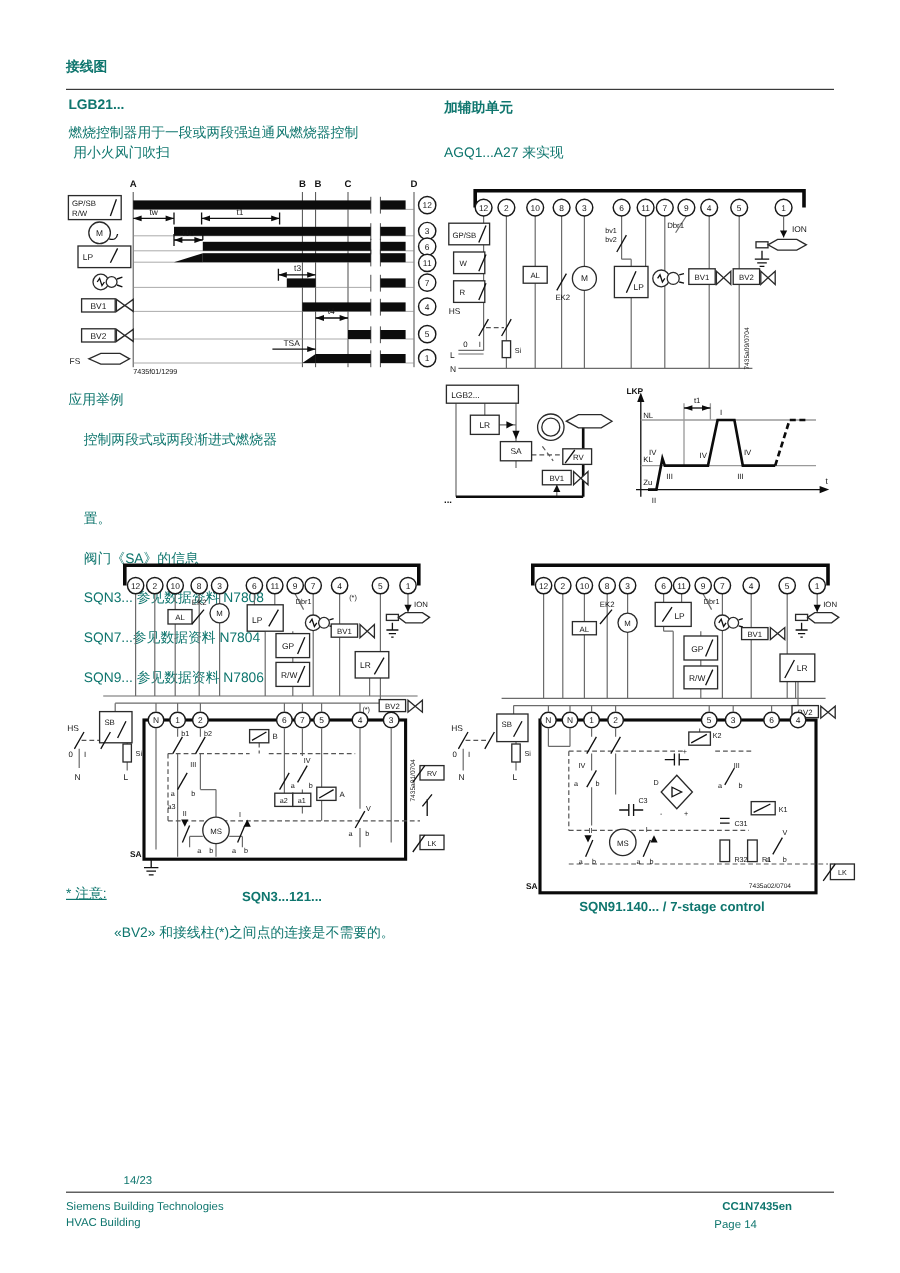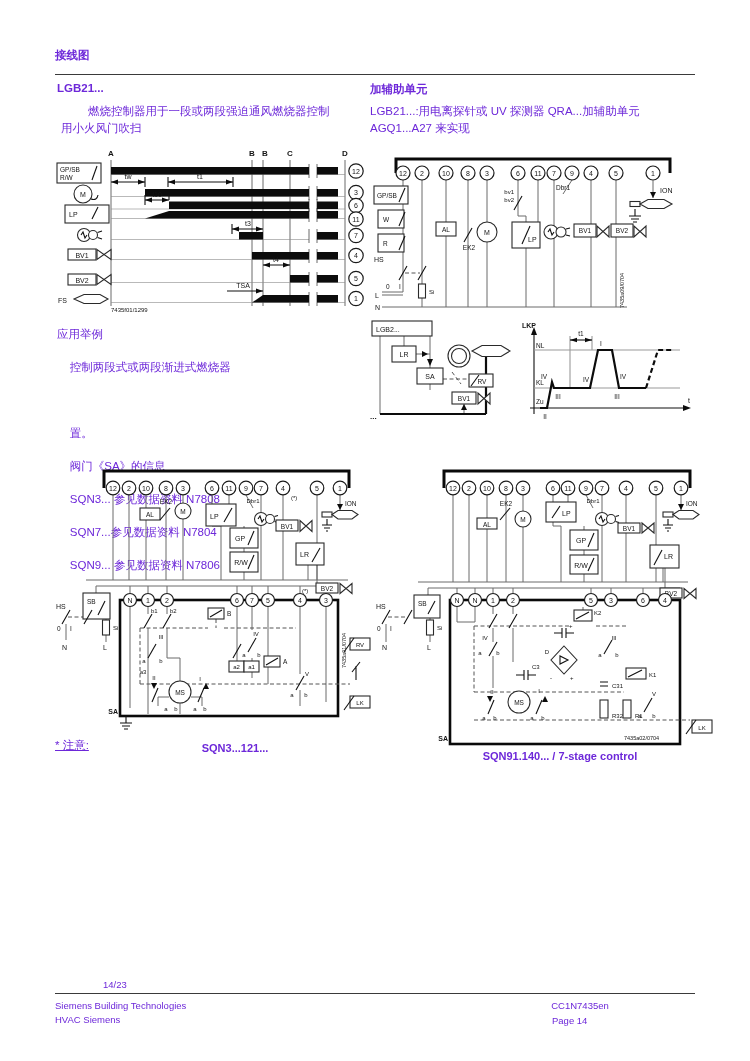--- a/index.html
+++ b/index.html
@@ -1,17 +1,17 @@
 <!DOCTYPE html>
 <html><head>
 <meta charset="utf-8">
 <style>
   html,body{margin:0;padding:0;background:#d9d9d9;}
   .page{position:relative;width:750px;height:1061px;background:#ffffff;margin:0 auto;
-        font-family:"Liberation Sans", sans-serif;color:#6d28d9;overflow:hidden;}
+        font-family:"Liberation Sans", sans-serif;color:#0f766e;overflow:hidden;}
   .abs{position:absolute;}
   .h{font-weight:bold;font-size:11.5px;}
   .body-t{font-size:11.5px;line-height:16.5px;white-space:pre;}
   .small-t{font-size:9.5px;}
   .cap{font-weight:bold;font-size:11px;text-align:center;}
   .rule{position:absolute;height:1px;background:#3a3a3a;}
   svg{position:absolute;overflow:visible;}
   svg text{font-family:"Liberation Sans",sans-serif;fill:#141414;}
   .tx55{font-size:5.5px}.tx6{font-size:6px}.tx65{font-size:6.5px}.tx7{font-size:7px}.tx8{font-size:8px}.bold{font-weight:bold}.mid{text-anchor:middle}.end{text-anchor:end}
   .w{stroke:#6b6b6b;stroke-width:1;fill:none}
@@ -31,23 +31,22 @@
 </style>
 </head>
 <body>
 
 <div class="page">
 
   <div class="abs h" style="left:55px;top:48px;">接线图</div>
   <div class="rule" style="left:55px;top:74px;width:640px;"></div>
   <div class="abs h" style="left:57px;top:82px;">LGB21...</div>
   <div class="abs h" style="left:370px;top:82px;">加辅助单元</div>
-  <div class="abs body-t" style="left:57px;top:103px;margin-left:31px;">燃烧控制器用于一段或两段强迫通风燃烧器控制</div>
+  <div class="abs body-t" style="left:57px;top:103px;">燃烧控制器用于一段或两段强迫通风燃烧器控制</div>
   <div class="abs body-t" style="left:61px;top:120px;">用小火风门吹扫</div>
-  <div class="abs body-t" style="left:370px;top:103px;">LGB21...:用电离探针或 UV 探测器 QRA...加辅助单元</div>
   <div class="abs body-t" style="left:370px;top:120px;">AGQ1...A27 来实现</div>
 
   <svg style="left:50px;top:145px;" width="320" height="170" viewBox="0 0 320 170">
     <g>
       <path class="col" d="M61,15V161 M202,15V161 M213,15V161 M240,15V161 M295,15V161"></path>
       <path class="thin" d="M61,29.5H259 M267,29.5H295 M61,51.5H259 M267,51.5H295 M61,64H259 M267,64H295 M61,73.5H259 M267,73.5H295 M61,94.5H259 M267,94.5H295 M61,114.5H259 M267,114.5H295 M61,137.5H259 M267,137.5H295 M61,157.5H259 M267,157.5H295"></path>
       <path class="col" d="M259,19V33 M267,19V33 M259,41V55 M267,41V55 M259,54V67 M267,54V67 M259,63V77 M267,63V77 M259,84V98 M267,84V98 M259,104V118 M267,104V118 M259,127V141 M267,127V141 M259,147V161 M267,147V161"></path>
     </g>
     <g>
       <text class="tx8 bold mid" x="61" y="11">A</text>
@@ -653,21 +652,22 @@
     <g>
       <rect class="box" x="318" y="258" width="20" height="13"></rect>
         <text class="tx6 mid" x="328" y="267.5">LK</text>
       <path class="k" d="M312,272L322,258"></path>
     </g>
     <text class="tx55" x="250" y="278">7435a02/0704</text>
   </svg>
   <div class="abs cap" style="left:430px;top:750px;width:260px;">SQN91.140... / 7-stage control</div>
 
   <div class="abs body-t" style="left:55px;top:737px;text-decoration:underline;">* 注意:</div>
+  <div class="abs body-t" style="left:95px;top:770px;">«BV2» 和接线柱(*)之间点的连接是不需要的。</div>
 
   <div class="abs small-t" style="left:55px;top:979px;margin-left:48px;">14/23</div>
   <div class="rule" style="left:55px;top:993px;width:640px;"></div>
   <div class="abs small-t" style="left:55px;top:1000px;">Siemens Building Technologies</div>
-  <div class="abs small-t" style="left:55px;top:1014px;">HVAC Siemens</div>
-  <div class="abs small-t" style="left:500px;top:1000px;width:160px;text-align:center;">CC1N7435en</div>
-  <div class="abs small-t" style="left:552px;top:1015px;width:162px;text-align:left;">Page 14</div>
+  <div class="abs small-t" style="left:55px;top:1014px;">HVAC Building</div>
+  <div class="abs small-t" style="left:500px;top:1000px;width:160px;text-align:right;font-weight:bold;">CC1N7435en</div>
+  <div class="abs small-t" style="left:532px;top:1015px;width:162px;text-align:center;">Page 14</div>
 
 </div>
 
 </body></html>

